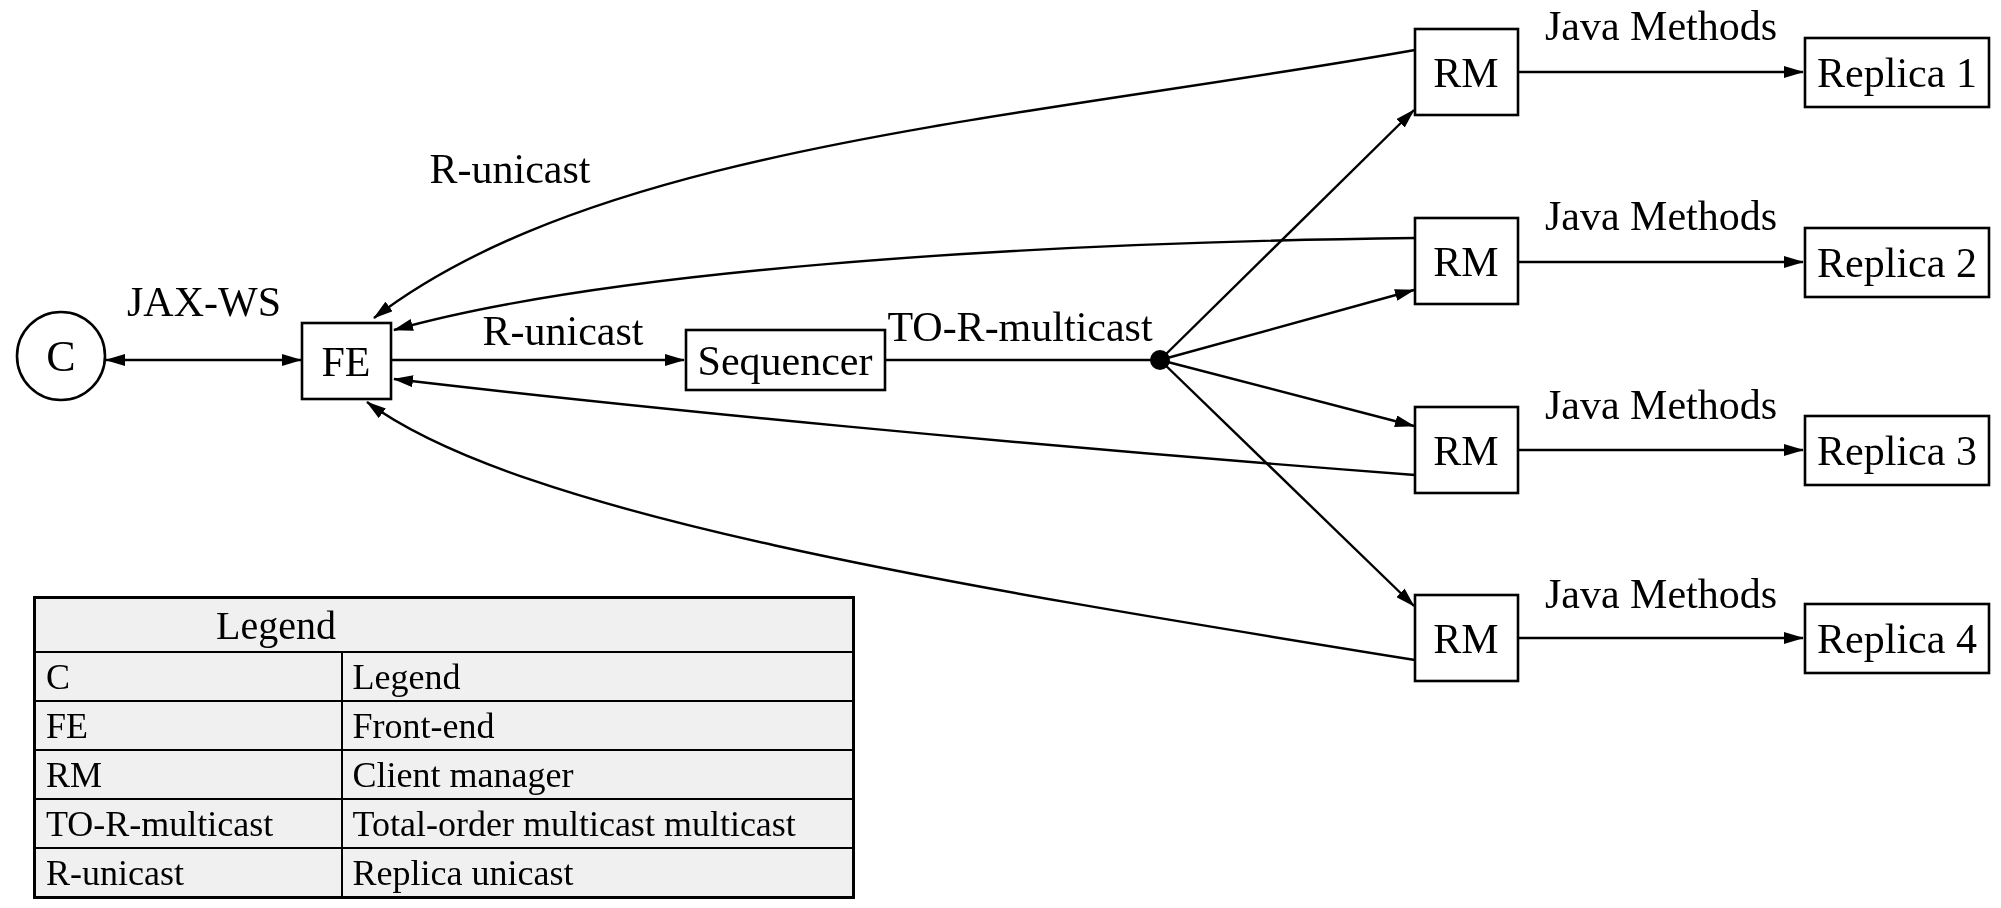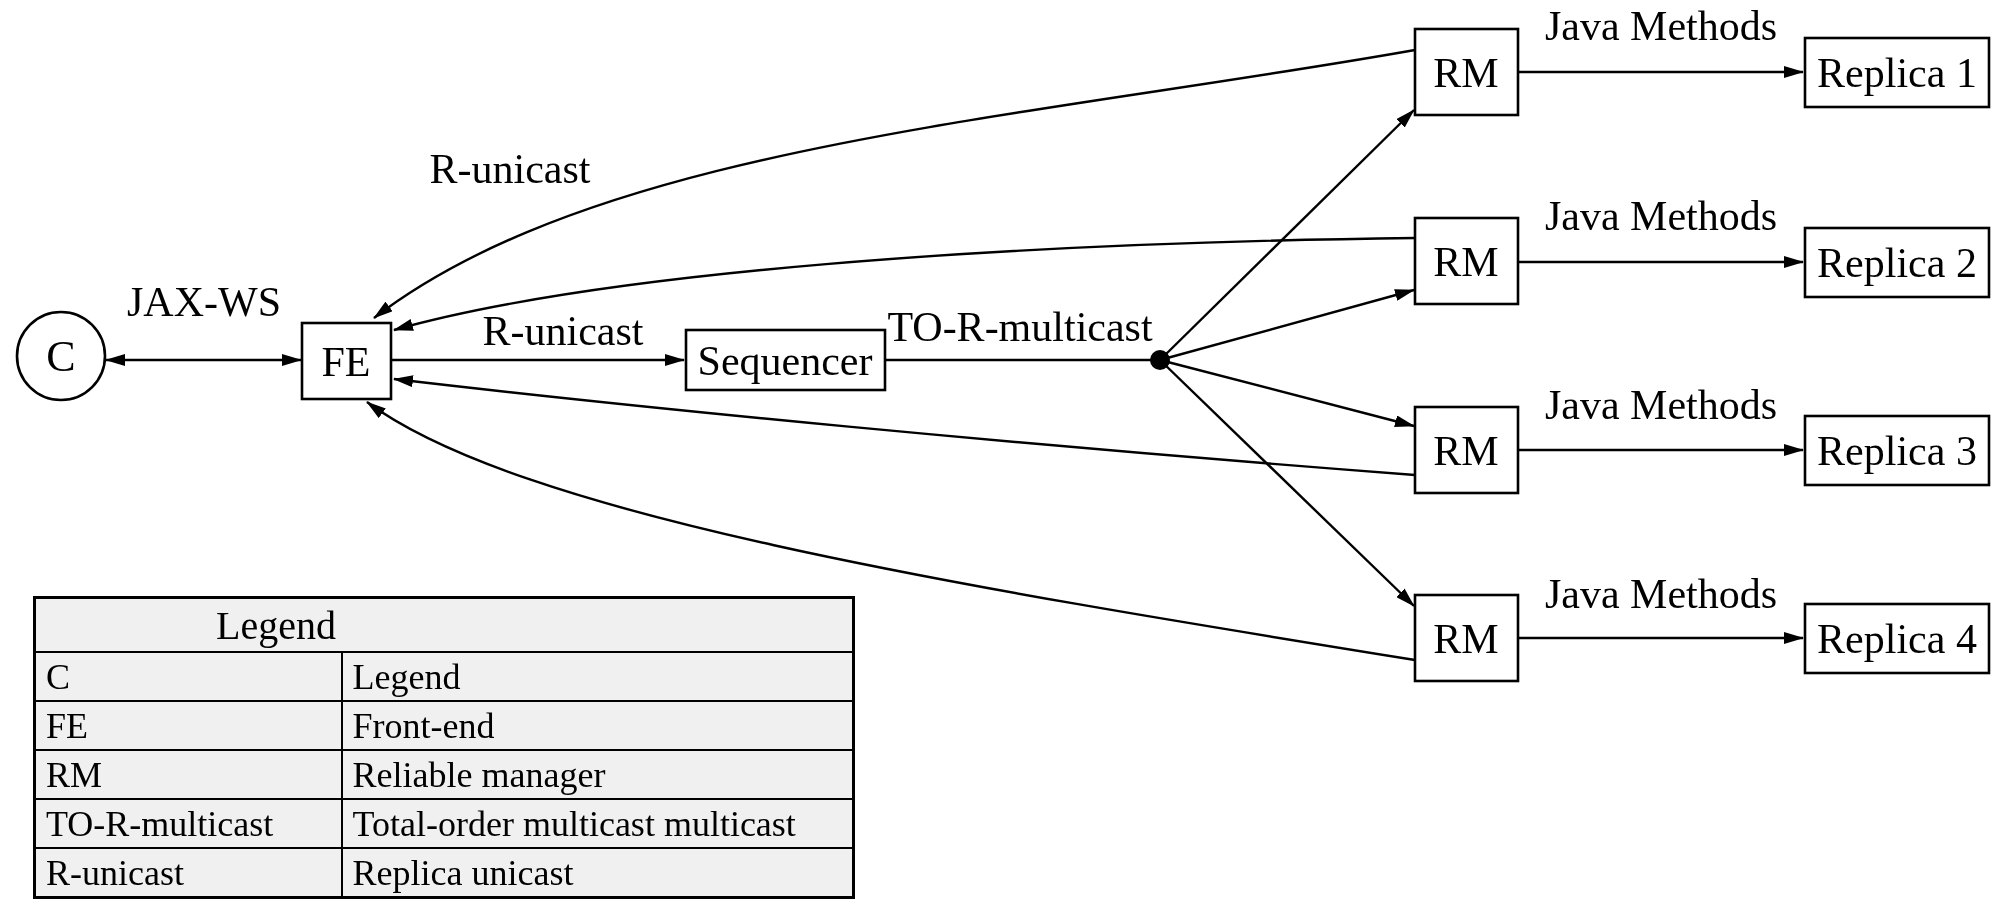--- a/index.html
+++ b/index.html
@@ -158,21 +158,21 @@
     <tr class="row">
       <td>C</td>
       <td>Legend</td>
     </tr>
     <tr class="row">
       <td>FE</td>
       <td>Front-end</td>
     </tr>
     <tr class="row">
       <td>RM</td>
-      <td>Reliable manager</td>
+      <td>Client manager</td>
     </tr>
     <tr class="row">
       <td>TO-R-multicast</td>
       <td>Total-order multicast multicast</td>
     </tr>
     <tr class="row">
       <td>R-unicast</td>
       <td>Replica unicast</td>
     </tr>
   </tbody>

